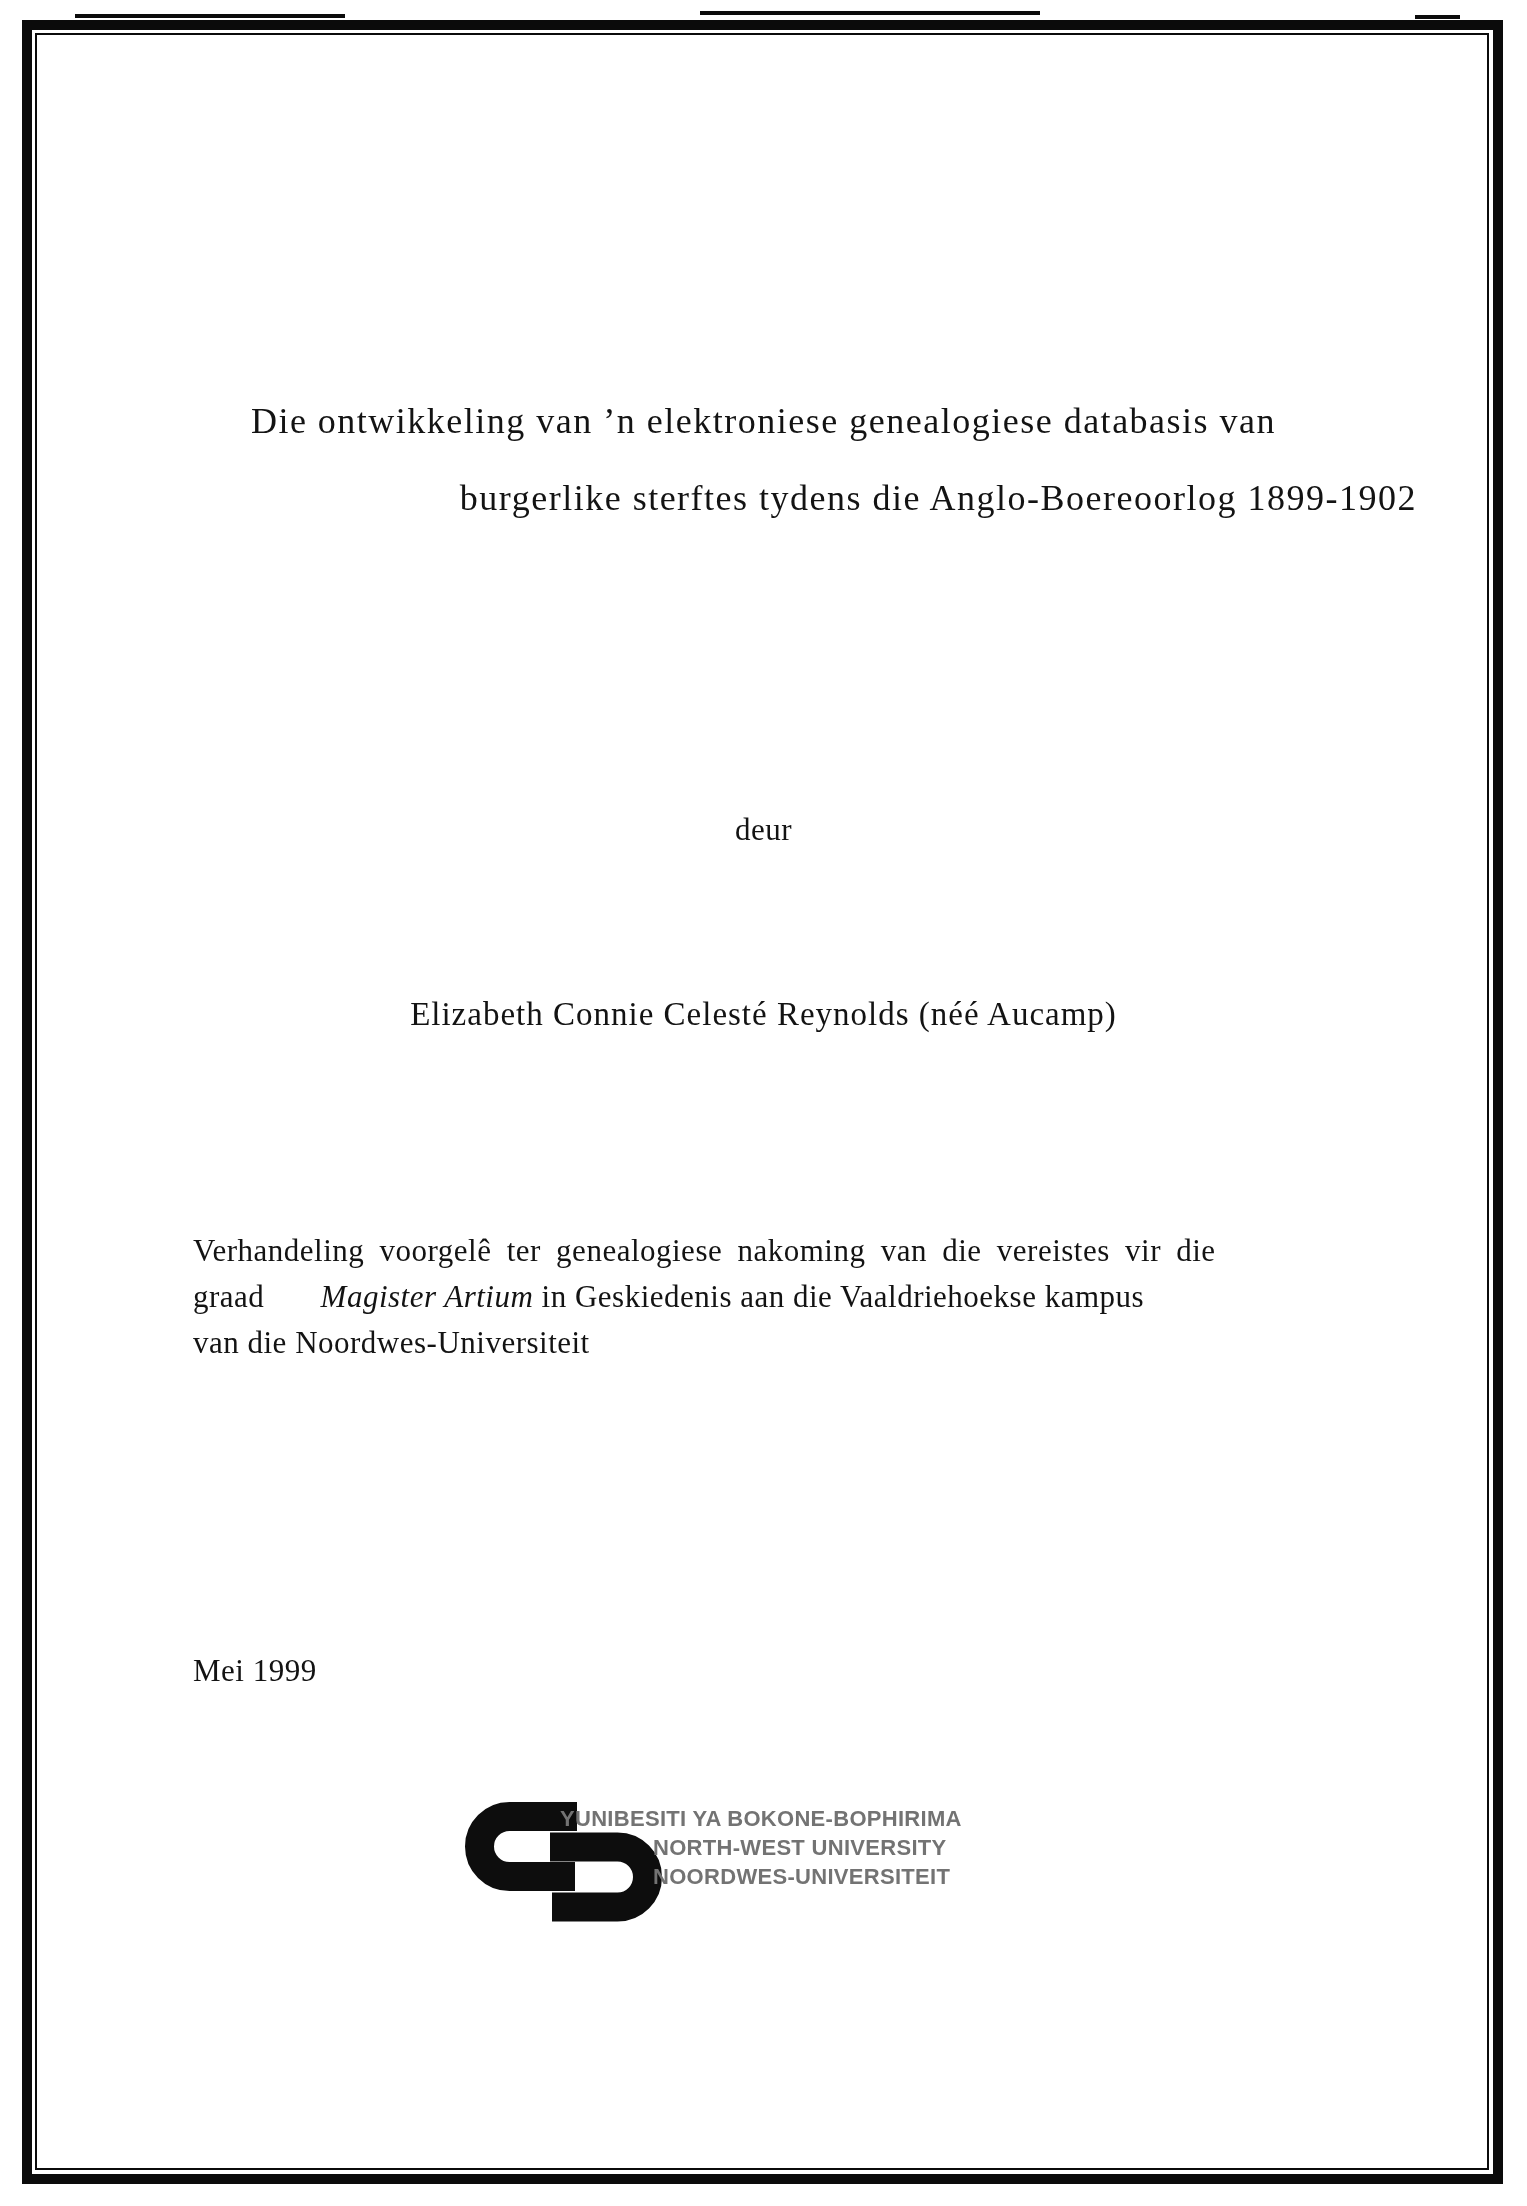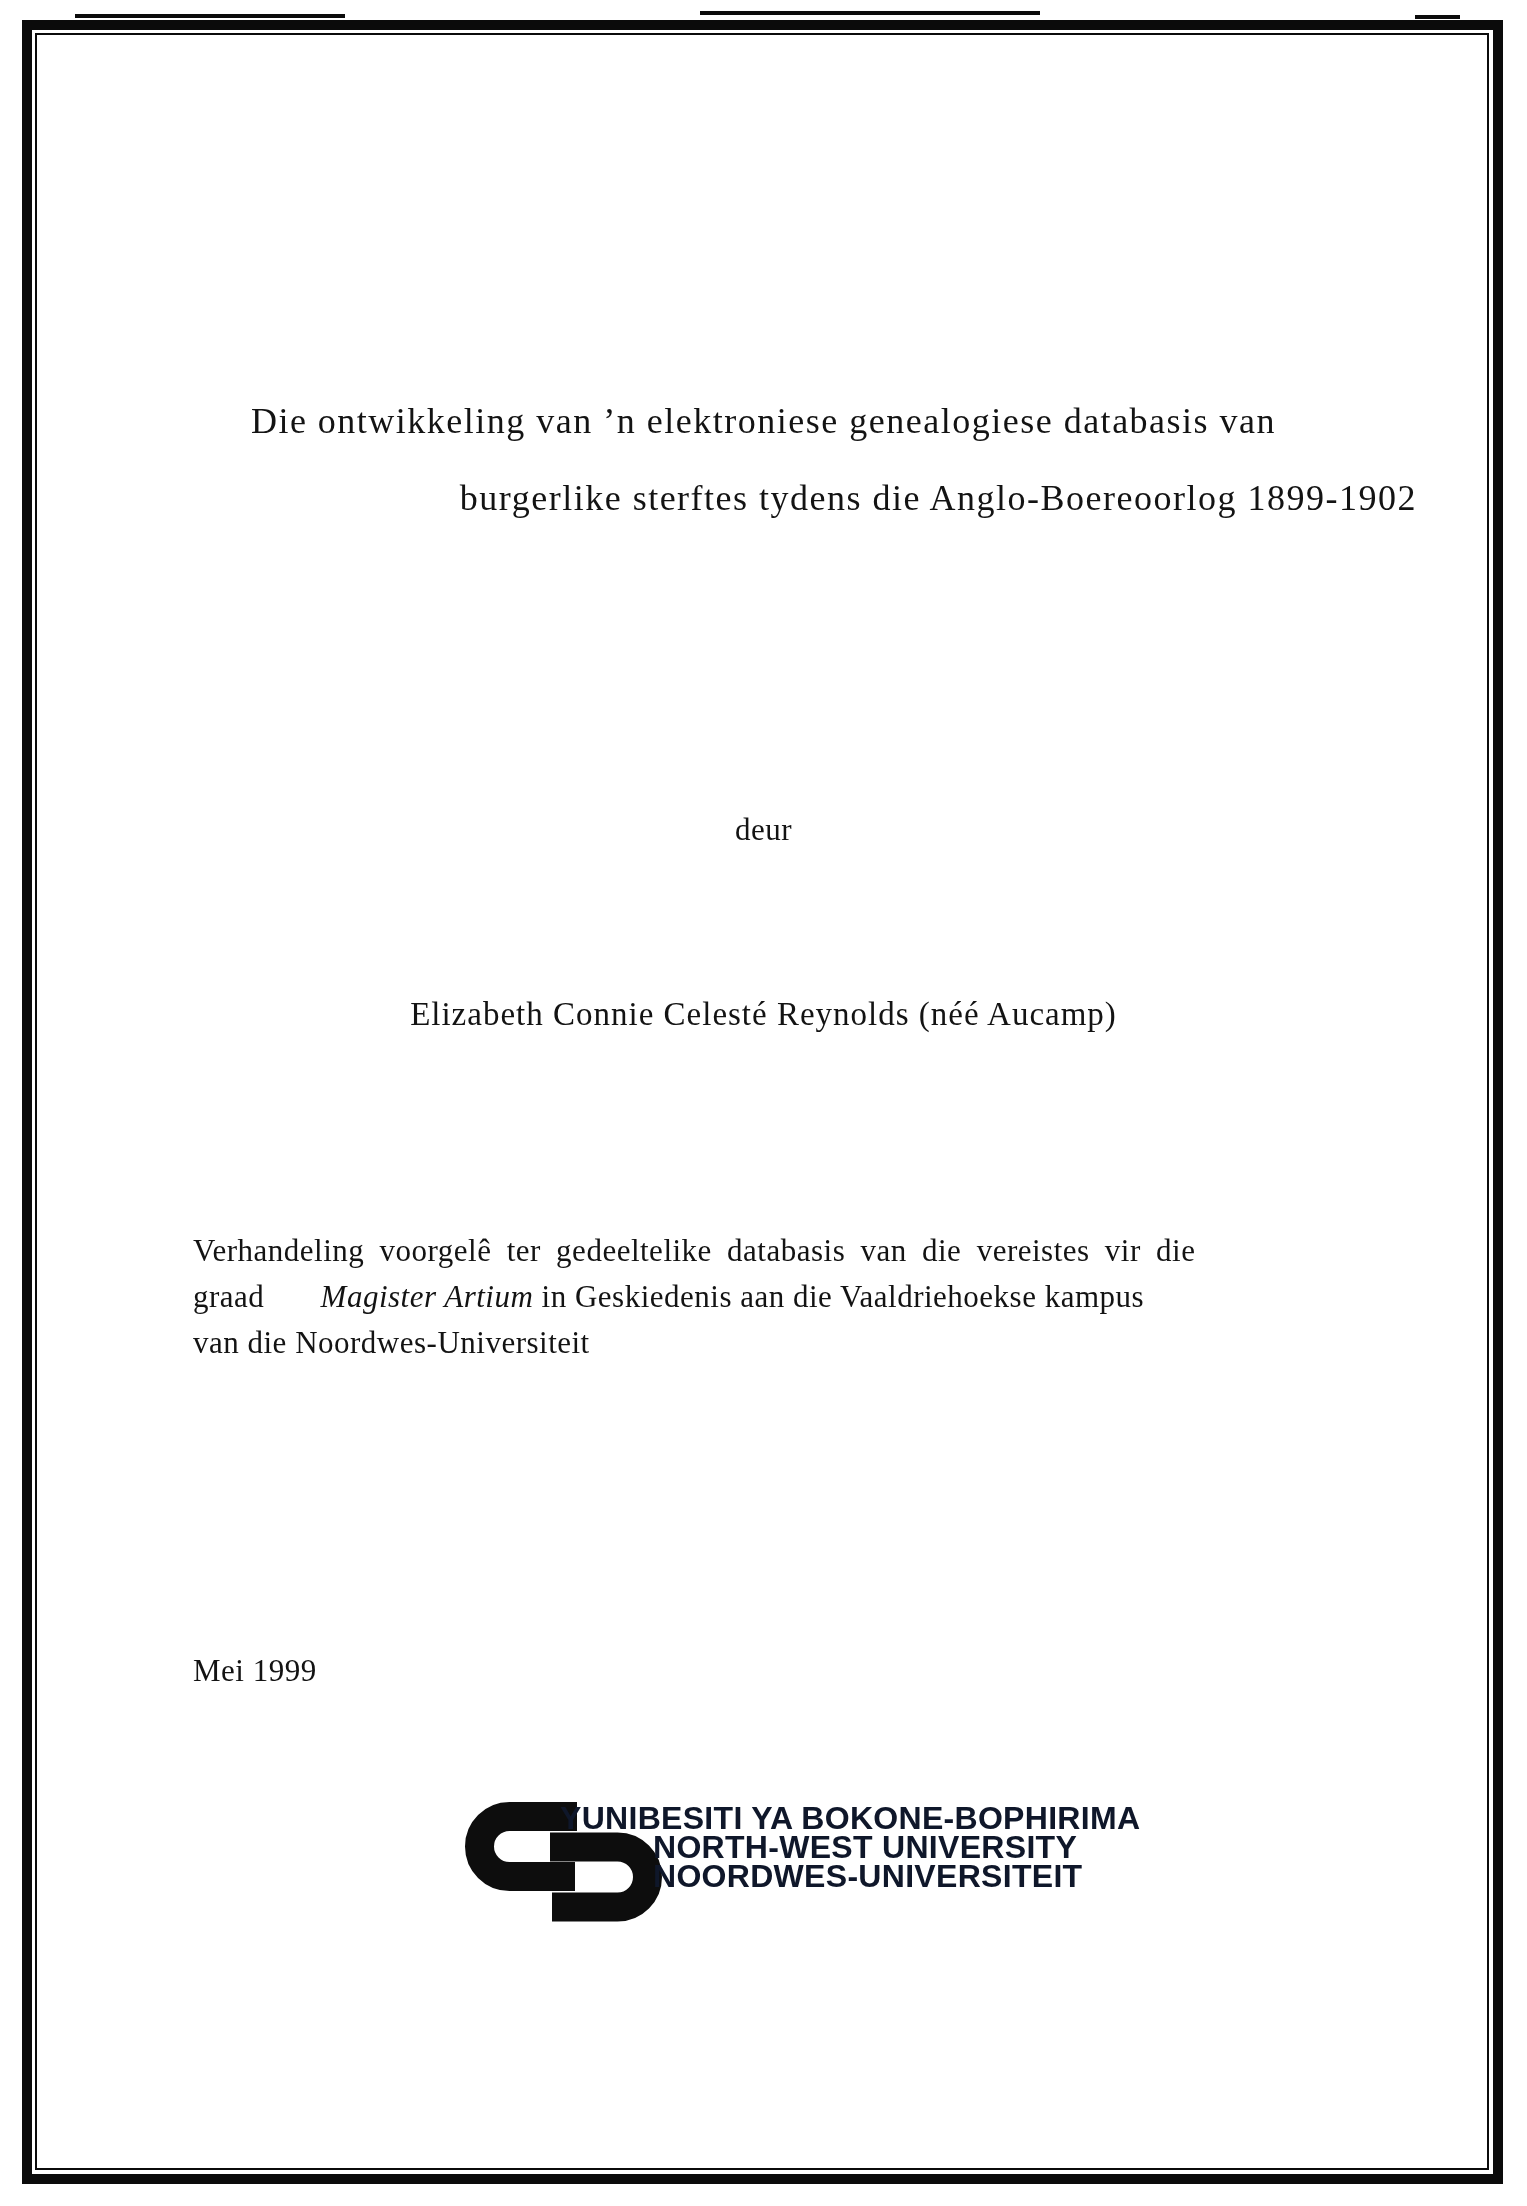--- a/index.html
+++ b/index.html
@@ -86,24 +86,24 @@
   }
   .logo-mark {
     position: absolute;
     left: 0; top: 3px;
   }
   .logo-text {
     position: absolute;
     left: 95px; top: 6px;
     font-family: "Liberation Sans", sans-serif;
     font-weight: 700;
-    font-size: 32px;
+    font-size: 22px;
     line-height: 29px;
     letter-spacing: 0.3px;
-    color: #0f172a;
+    color: #737373;
     white-space: nowrap;
   }
   .logo-text .indent { margin-left: 93px; }
 </style>
 </head>
 <body>
 
 <div class="page">
 
   <div class="frame-outer"></div>
@@ -114,21 +114,21 @@
   <div class="noise" style="left:1415px;top:15px; width:45px;  height:4px;"></div>
 
   <div class="title title-1">Die ontwikkeling van ’n elektroniese genealogiese databasis van</div>
   <div class="title title-2">burgerlike sterftes tydens die Anglo-Boereoorlog 1899-1902</div>
 
   <div class="byline">deur</div>
 
   <div class="author">Elizabeth Connie Celesté Reynolds (néé Aucamp)</div>
 
   <div class="descr">
-    <div class="just">Verhandeling voorgelê ter gedeeltelike databasis van die vereistes vir die</div>
+    <div class="just">Verhandeling voorgelê ter genealogiese nakoming van die vereistes vir die</div>
     <div><span>graad </span><span class="ital">Magister Artium</span><span> in Geskiedenis aan die Vaaldriehoekse kampus</span></div>
     <div>van die Noordwes-Universiteit</div>
   </div>
 
   <div class="supervisor">
     <div>Mei 1999</div>
   </div>
 
   <div class="logo">
     <svg class="logo-mark" width="197" height="126" viewBox="0 0 197 126" xmlns="http://www.w3.org/2000/svg">

